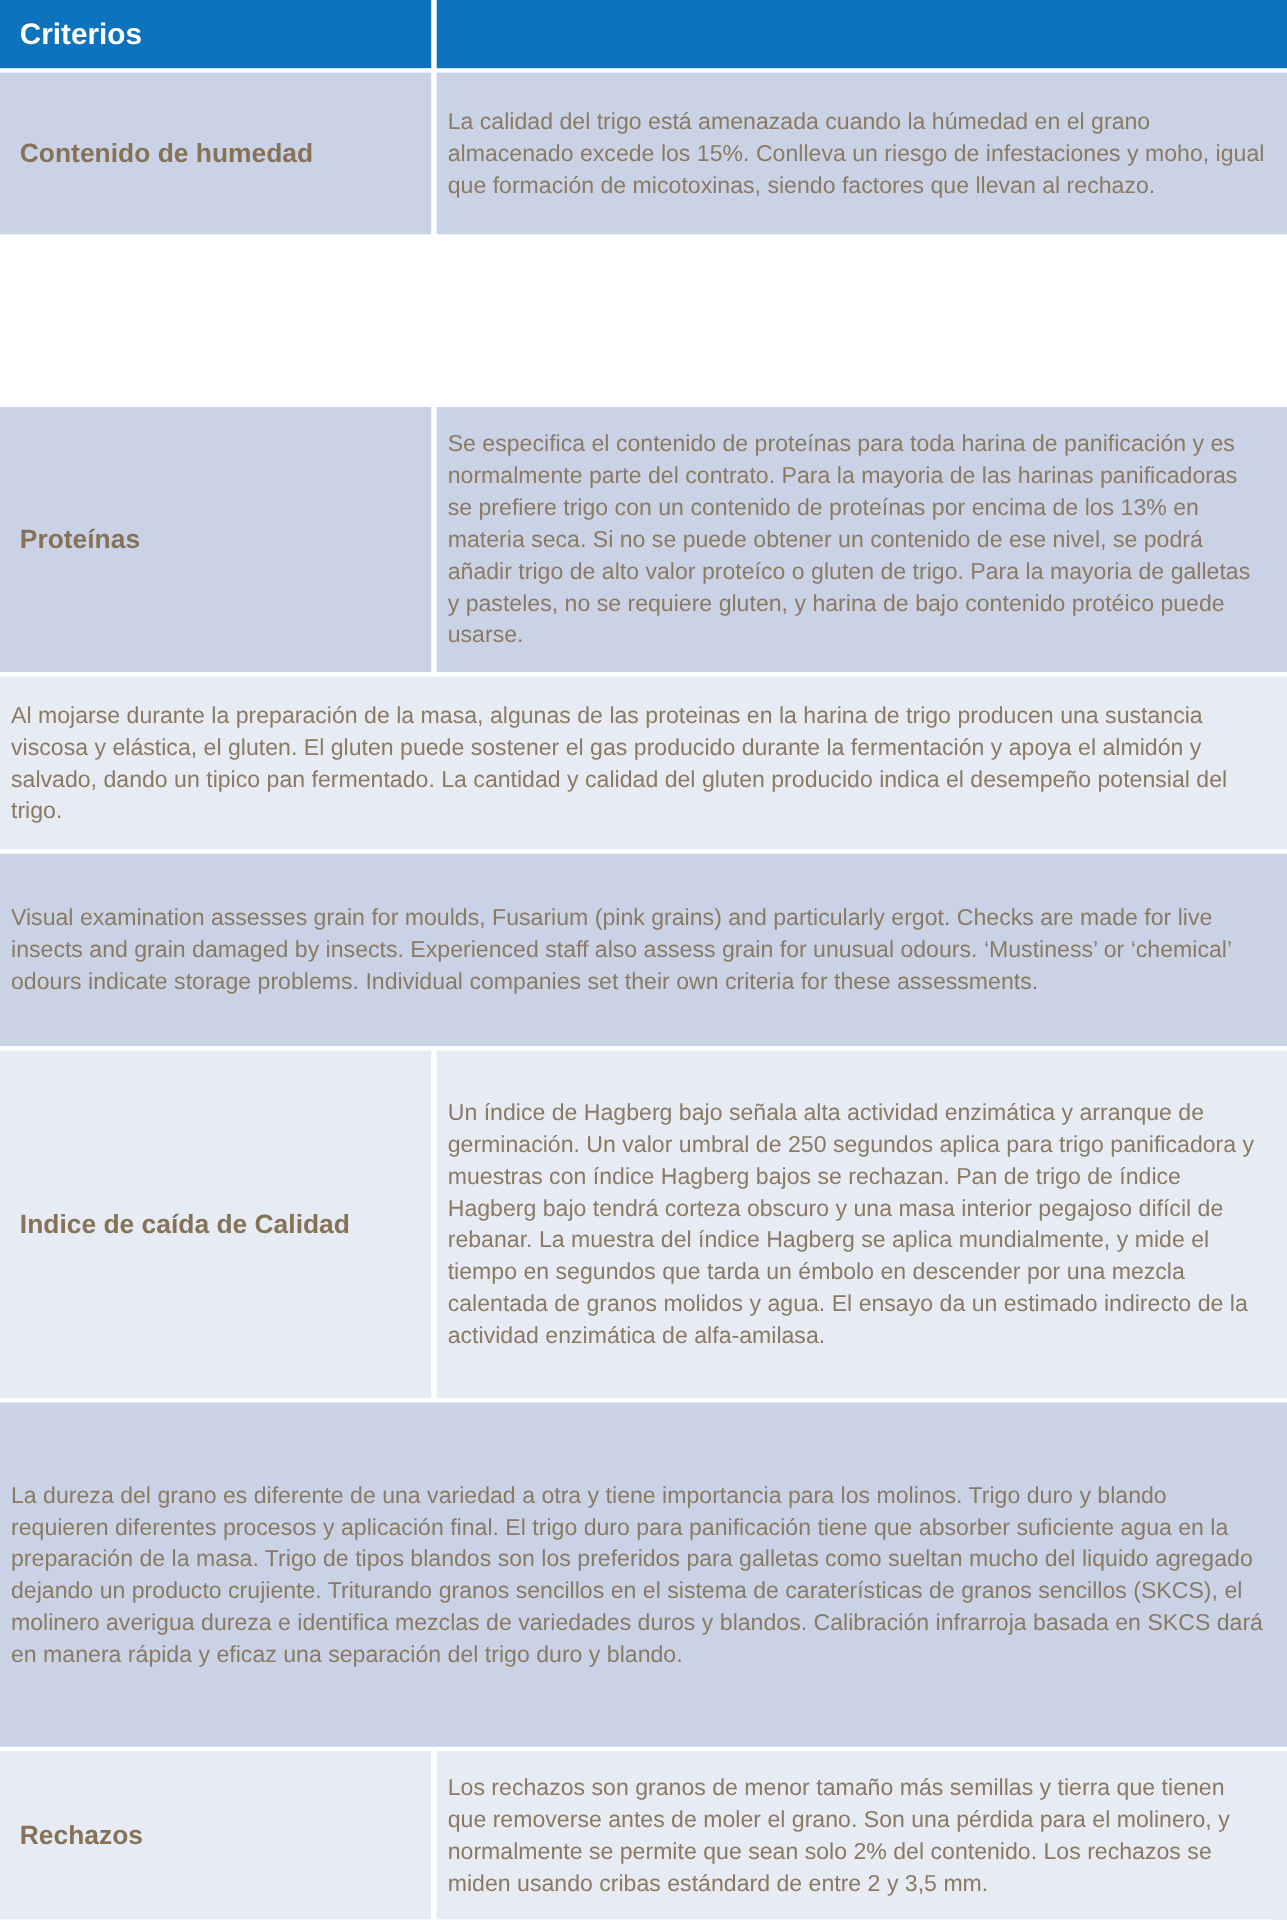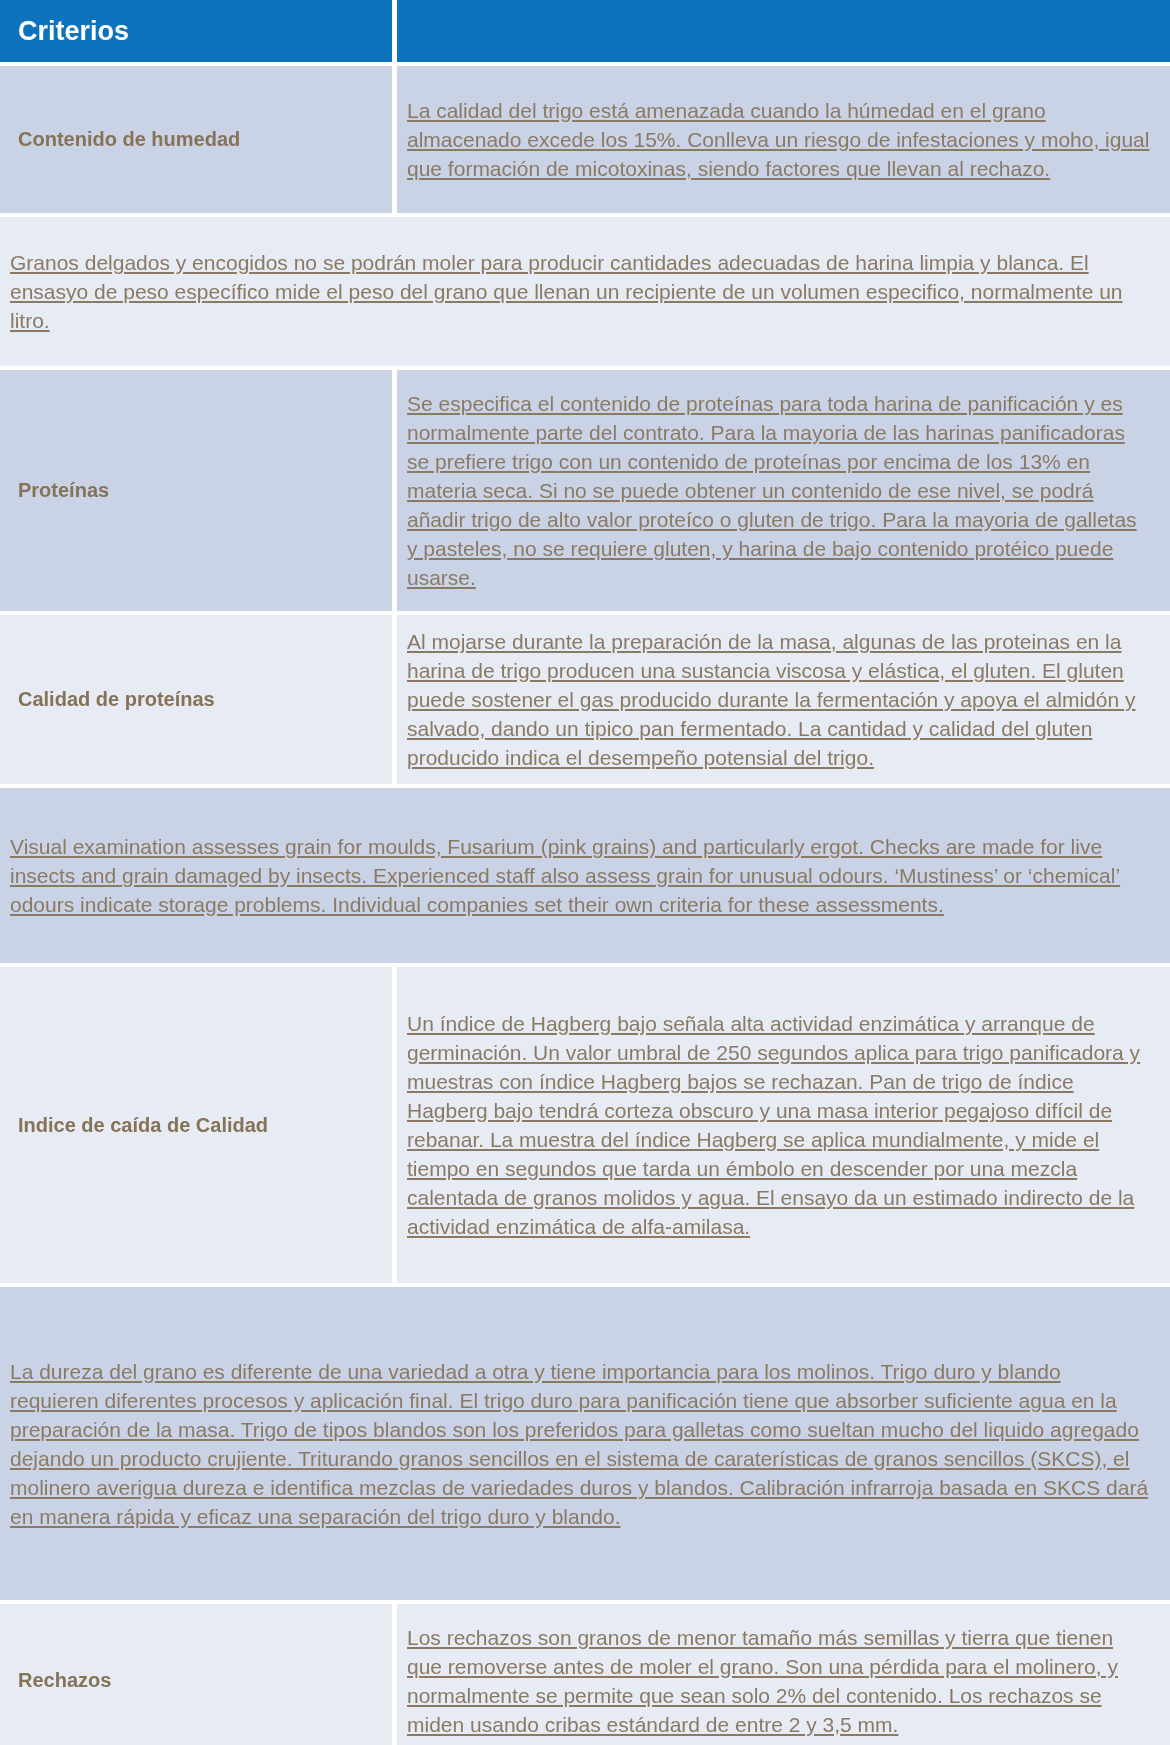--- a/index.html
+++ b/index.html
@@ -24,32 +24,31 @@
   .t-row{display:flex;column-gap:5px;}
   .t-row .cell-label{
     width:392px;flex:0 0 392px;
     display:flex;align-items:center;
     padding:10px 10px 10px 18px;
   }
   .t-row .cell-text{
     flex:1 1 auto;
     display:flex;align-items:center;
     padding:12px 20px 12px 10px;
-    text-decoration:underline;
   }
   .header-row{height:62px;border-radius:24px;}
   .header-row .cell-label,.header-row .cell-text{background:var(--header-bg);}
   .header-row .cell-label{
     color:var(--header-text);
     font-size:27px;font-weight:bold;
     padding-top:0;padding-bottom:0;
   }
   .body-row .cell-label{
     color:var(--label-color);
-    font-size:20px;font-weight:bold;
+    font-size:24px;font-weight:bold;
     line-height:29px;
   }
   .body-row .cell-text{
     color:var(--body-color);
     font-size:21px;line-height:29px;
   }
   .body-row:nth-child(odd) .cell-label,
   .body-row:nth-child(odd) .cell-text{background:var(--row-dark);}
   .body-row:nth-child(even) .cell-label,
   .body-row:nth-child(even) .cell-text{background:var(--row-light);}
@@ -79,38 +78,32 @@
   <div class="t-row body-row">
     <div class="cell-label">
       <span>Contenido de humedad</span>
     </div>
     <div class="cell-text">
       <span>La calidad del trigo está amenazada cuando la húmedad en el grano almacenado excede los 15%. Conlleva un riesgo de infestaciones y moho, igual que formación de micotoxinas, siendo factores que llevan al rechazo.</span>
     </div>
   </div>
 
   <div class="t-row body-row">
-    <div class="cell-text">
-      <span>Granos delgados y encogidos no se podrán moler para producir cantidades adecuadas de harina limpia y blanca. El ensasyo de peso específico mide el peso del grano que llenan un recipiente de un volumen especifico, normalmente un litro.</span>
-    </div>
   </div>
 
   <div class="t-row body-row">
     <div class="cell-label">
       <span>Proteínas</span>
     </div>
     <div class="cell-text">
       <span>Se especifica el contenido de proteínas para toda harina de panificación y es normalmente parte del contrato. Para la mayoria de las harinas panificadoras se prefiere trigo con un contenido de proteínas por encima de los 13% en materia seca. Si no se puede obtener un contenido de ese nivel, se podrá añadir trigo de alto valor proteíco o gluten de trigo. Para la mayoria de galletas y pasteles, no se requiere gluten, y harina de bajo contenido protéico puede usarse.</span>
     </div>
   </div>
 
   <div class="t-row body-row">
-    <div class="cell-label">
-      <span>Calidad de proteínas</span>
-    </div>
     <div class="cell-text">
       <span>Al mojarse durante la preparación de la masa, algunas de las proteinas en la harina de trigo producen una sustancia viscosa y elástica, el gluten. El gluten puede sostener el gas producido durante la fermentación y apoya el almidón y salvado, dando un tipico pan fermentado. La cantidad y calidad del gluten producido indica el desempeño potensial del trigo.</span>
     </div>
   </div>
 
   <div class="t-row body-row">
     <div class="cell-text">
       <span>Visual examination assesses grain for moulds, Fusarium (pink grains) and particularly ergot. Checks are made for live insects and grain damaged by insects. Experienced staff also assess grain for unusual odours. ‘Mustiness’ or ‘chemical’ odours indicate storage problems. Individual companies set their own criteria for these assessments.</span>
     </div>
   </div>

